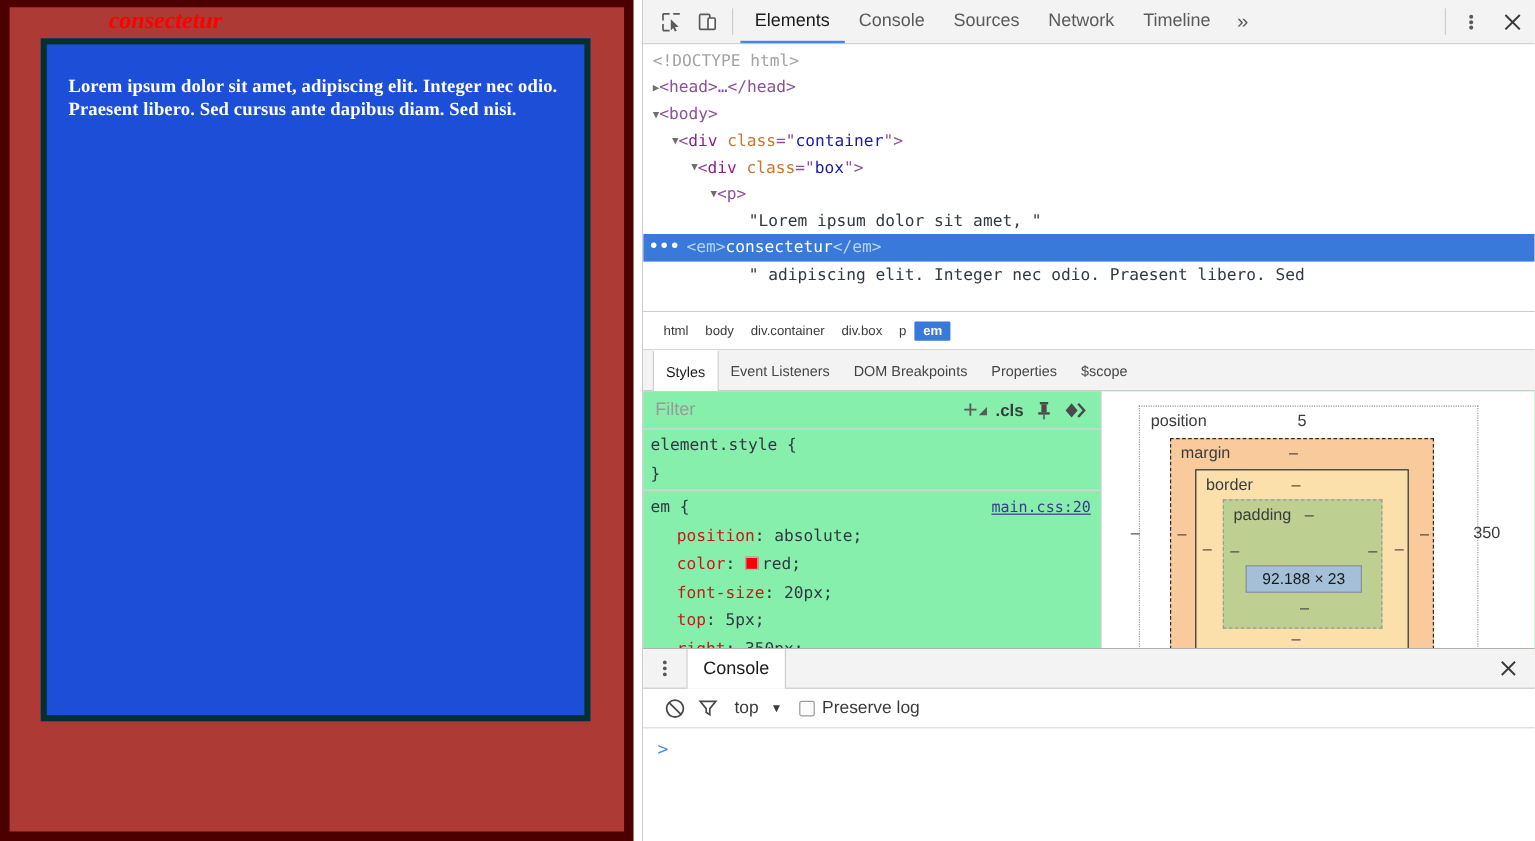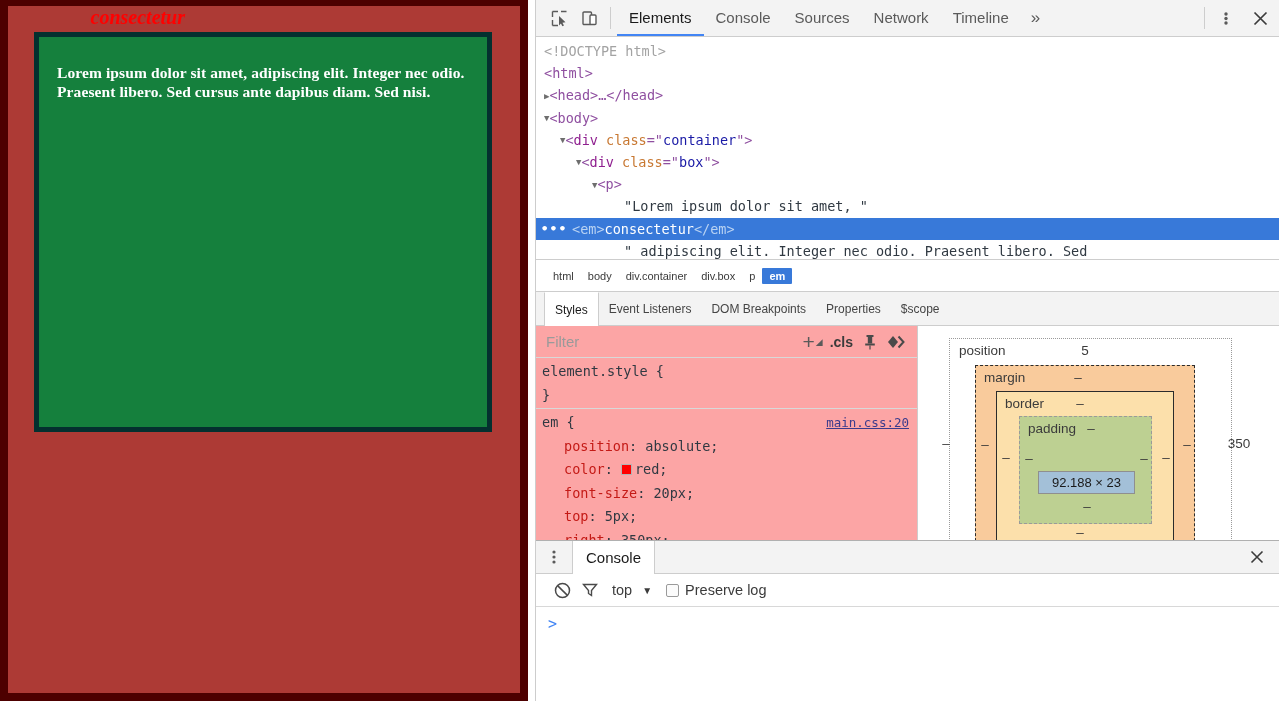--- a/index.html
+++ b/index.html
@@ -28,22 +28,22 @@
     position:absolute; top:0px; right:335px;
     color:#ff0000;
     font-family:"Liberation Serif", serif;
     font-style:italic; font-weight:700;
     font-size:20px; line-height:22px;
     white-space:nowrap;
     z-index:5;
   }
   #page-box {
     position:absolute; left:26px; top:26px;
-    width:458px; height:400px;
-    background:#15803d;
+    width:458px; height:569px;
+    background:#1d4ed8;
     border:5px solid #04302f;
   }
   #page-box p {
     margin:0; padding:26px 20px 0 18px;
     color:#ffffff;
     font-family:"Liberation Serif", serif;
     font-size:15.5px; line-height:19px;
     font-weight:700;
     letter-spacing:.1px;
   }
@@ -143,21 +143,21 @@
     font-size:12px; color:#454545; cursor:pointer;
   }
   .st-tab.active {
     background:#ffffff; color:#1a1a1a;
     border-left:1px solid #cdcdcd; border-right:1px solid #cdcdcd;
     border-top:1px solid #ffffff;
     margin-bottom:-1px;
   }
 
   
-  #styles-body { flex:1; display:flex; min-height:0; background:#fca5a5; overflow:hidden; }
+  #styles-body { flex:1; display:flex; min-height:0; background:#86efac; overflow:hidden; }
   #styles-left {
     width:382px; min-width:382px;
     border-right:1px solid #cdcdcd;
     display:flex; flex-direction:column; overflow:hidden;
   }
   #filter-row {
     height:32px; min-height:32px;
     border-bottom:1px solid #d8d8d8;
     display:flex; align-items:center;
     padding:0 10px 0 8px;
@@ -338,21 +338,20 @@
         <div class="tb-icon" style="width:38px">
           <svg width="17" height="17" viewBox="0 0 17 17">
             <path d="M2.5 2.5 L14.5 14.5 M14.5 2.5 L2.5 14.5" stroke="#3b3b3b" stroke-width="1.7"></path>
           </svg>
         </div>
       </div>
     </div>
 
     <div id="dom-tree">
       <div class="dom-line"><span class="doctype">&lt;!DOCTYPE html&gt;</span></div>
-      <div class="dom-line"><span class="ang">&lt;html&gt;</span></div>
       <div class="dom-line"><span class="tri">▶</span><span class="ang">&lt;head&gt;…&lt;/head&gt;</span></div>
       <div class="dom-line"><span class="tri">▼</span><span class="ang">&lt;body&gt;</span></div>
       <div class="dom-line" style="padding-left:24px"><span class="tri">▼</span><span class="ang">&lt;</span><span class="tag">div</span><span> </span><span class="attr">class</span><span class="ang">="</span><span class="aval">container</span><span class="ang">"&gt;</span></div>
       <div class="dom-line" style="padding-left:40px"><span class="tri">▼</span><span class="ang">&lt;</span><span class="tag">div</span><span> </span><span class="attr">class</span><span class="ang">="</span><span class="aval">box</span><span class="ang">"&gt;</span></div>
       <div class="dom-line" style="padding-left:56px"><span class="tri">▼</span><span class="ang">&lt;p&gt;</span></div>
       <div class="dom-line" style="padding-left:88px"><span class="txt">"Lorem ipsum dolor sit amet, "</span></div>
       <div class="dom-line sel">
         <span class="dots">•••</span>
         <span class="sel-content"><span class="tag">&lt;em&gt;</span><span>consectetur</span><span class="tag">&lt;/em&gt;</span></span>
       </div>

